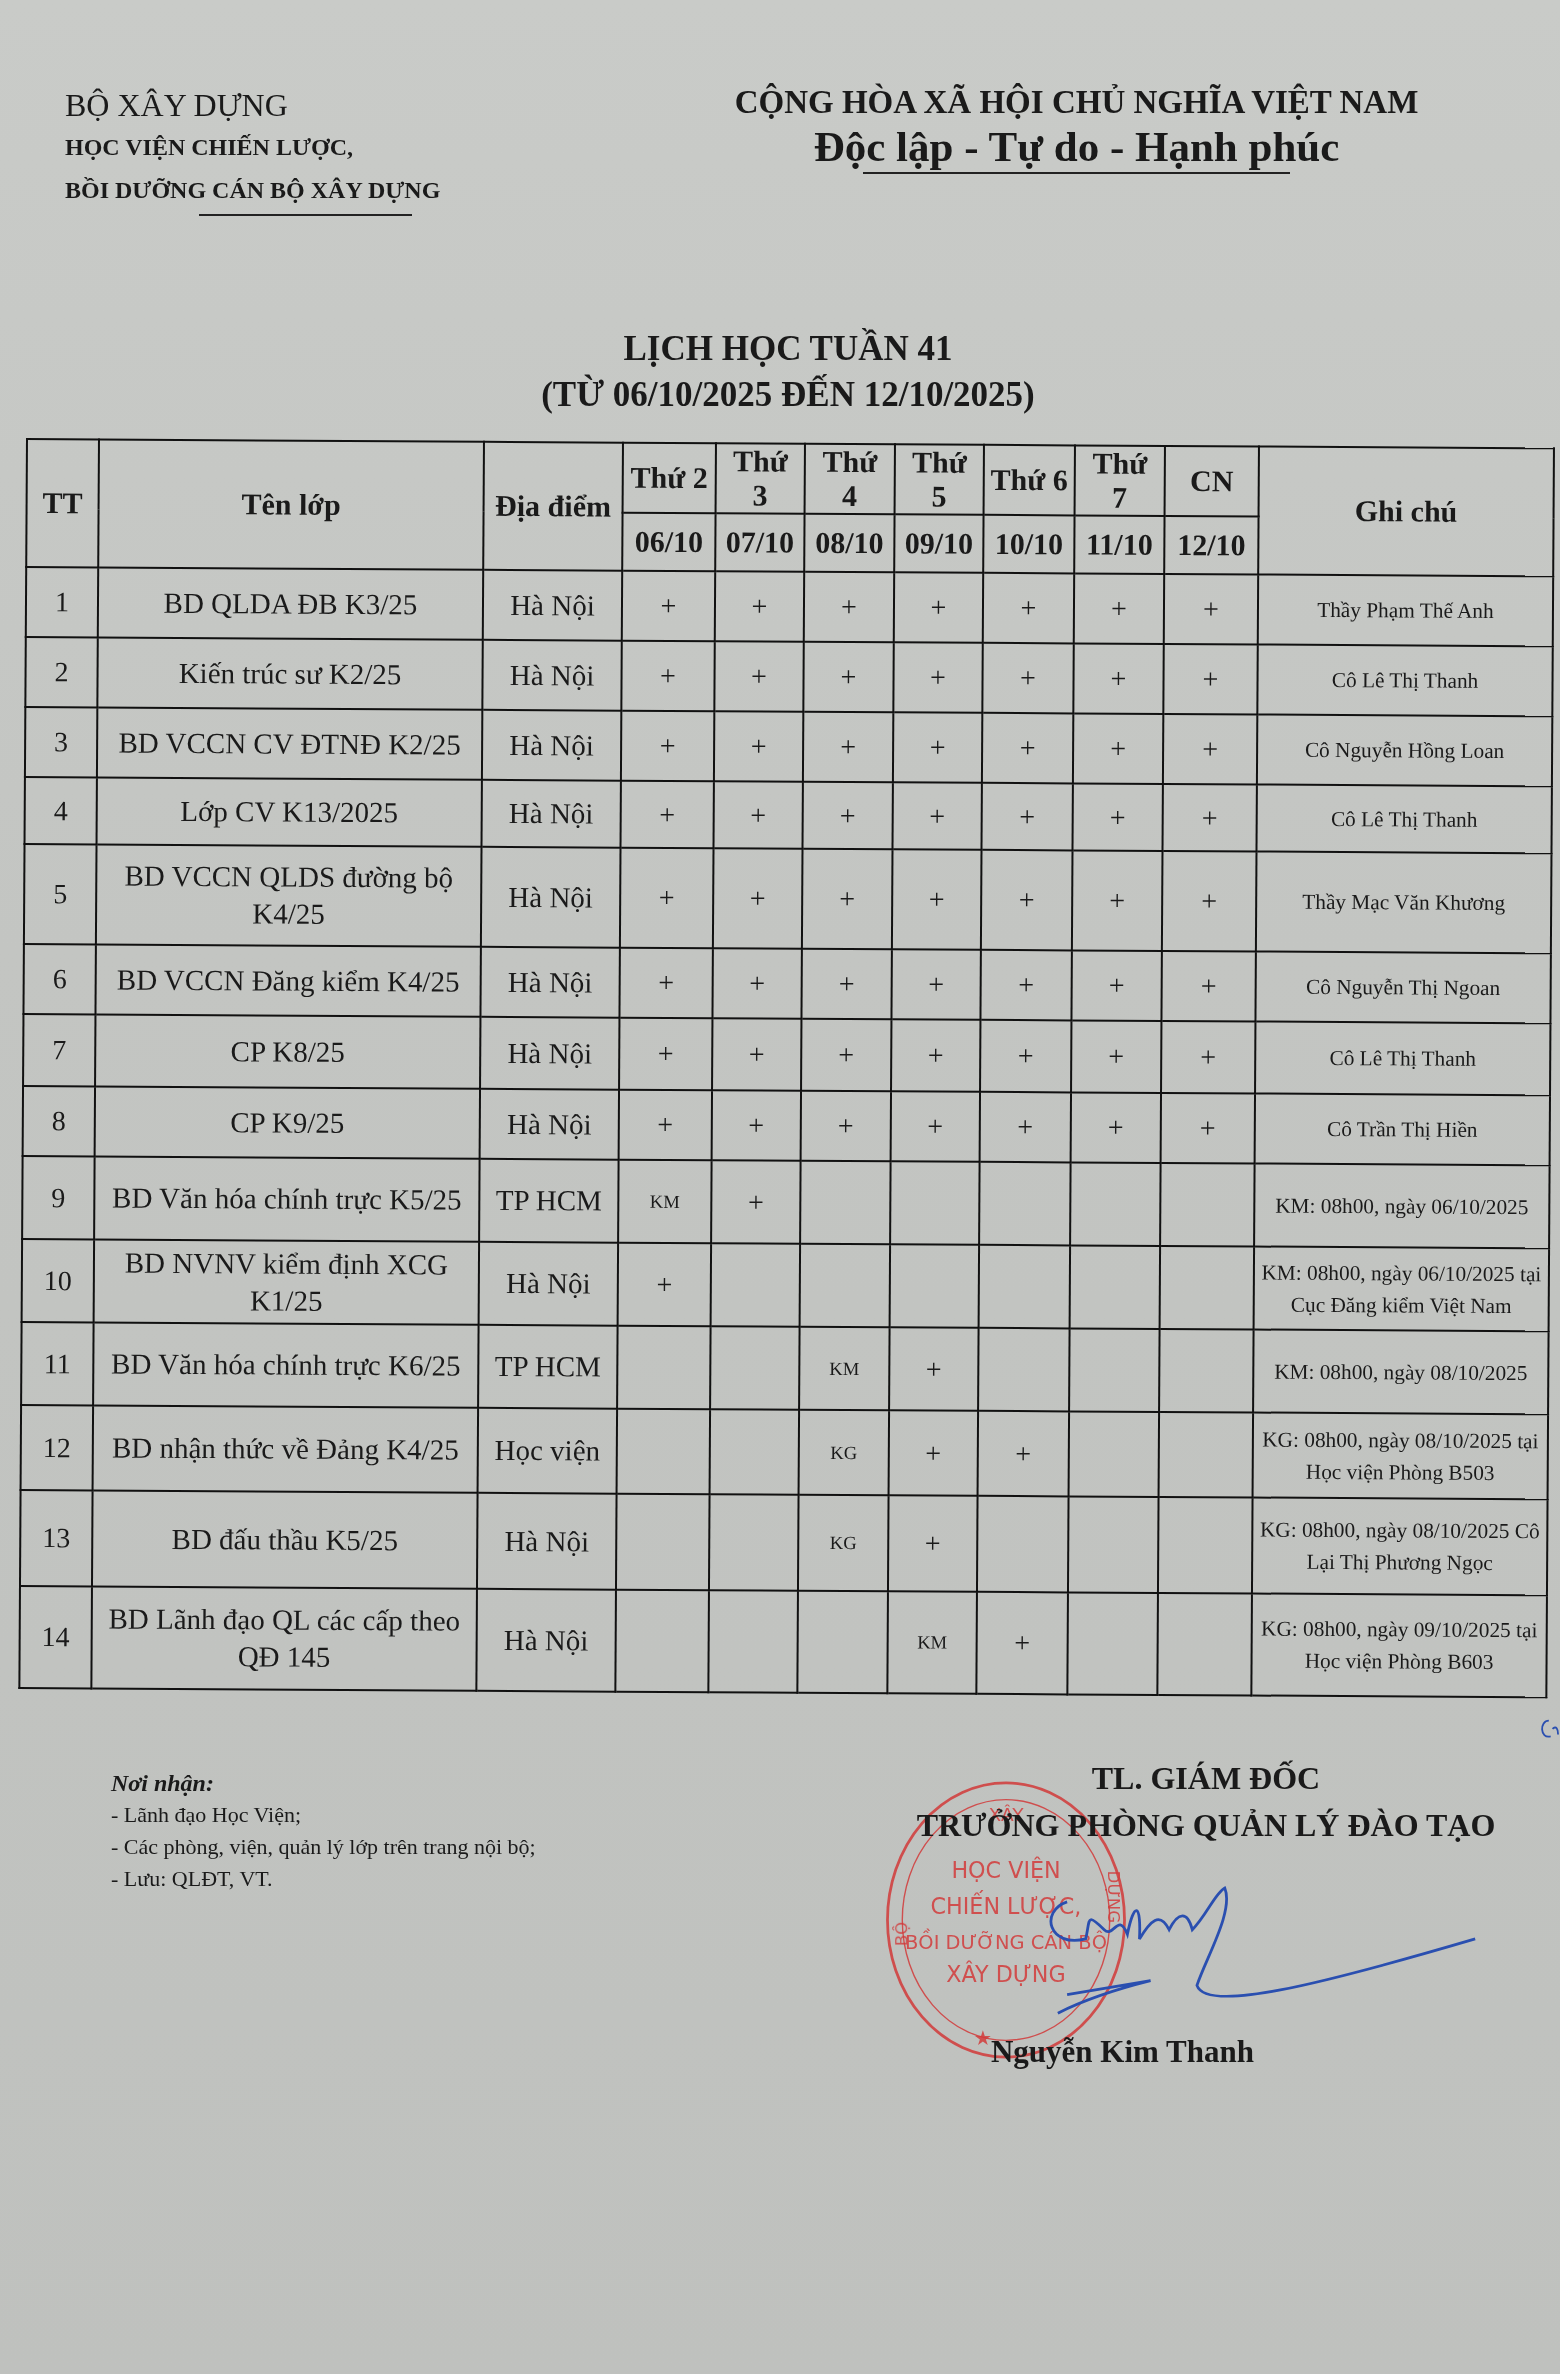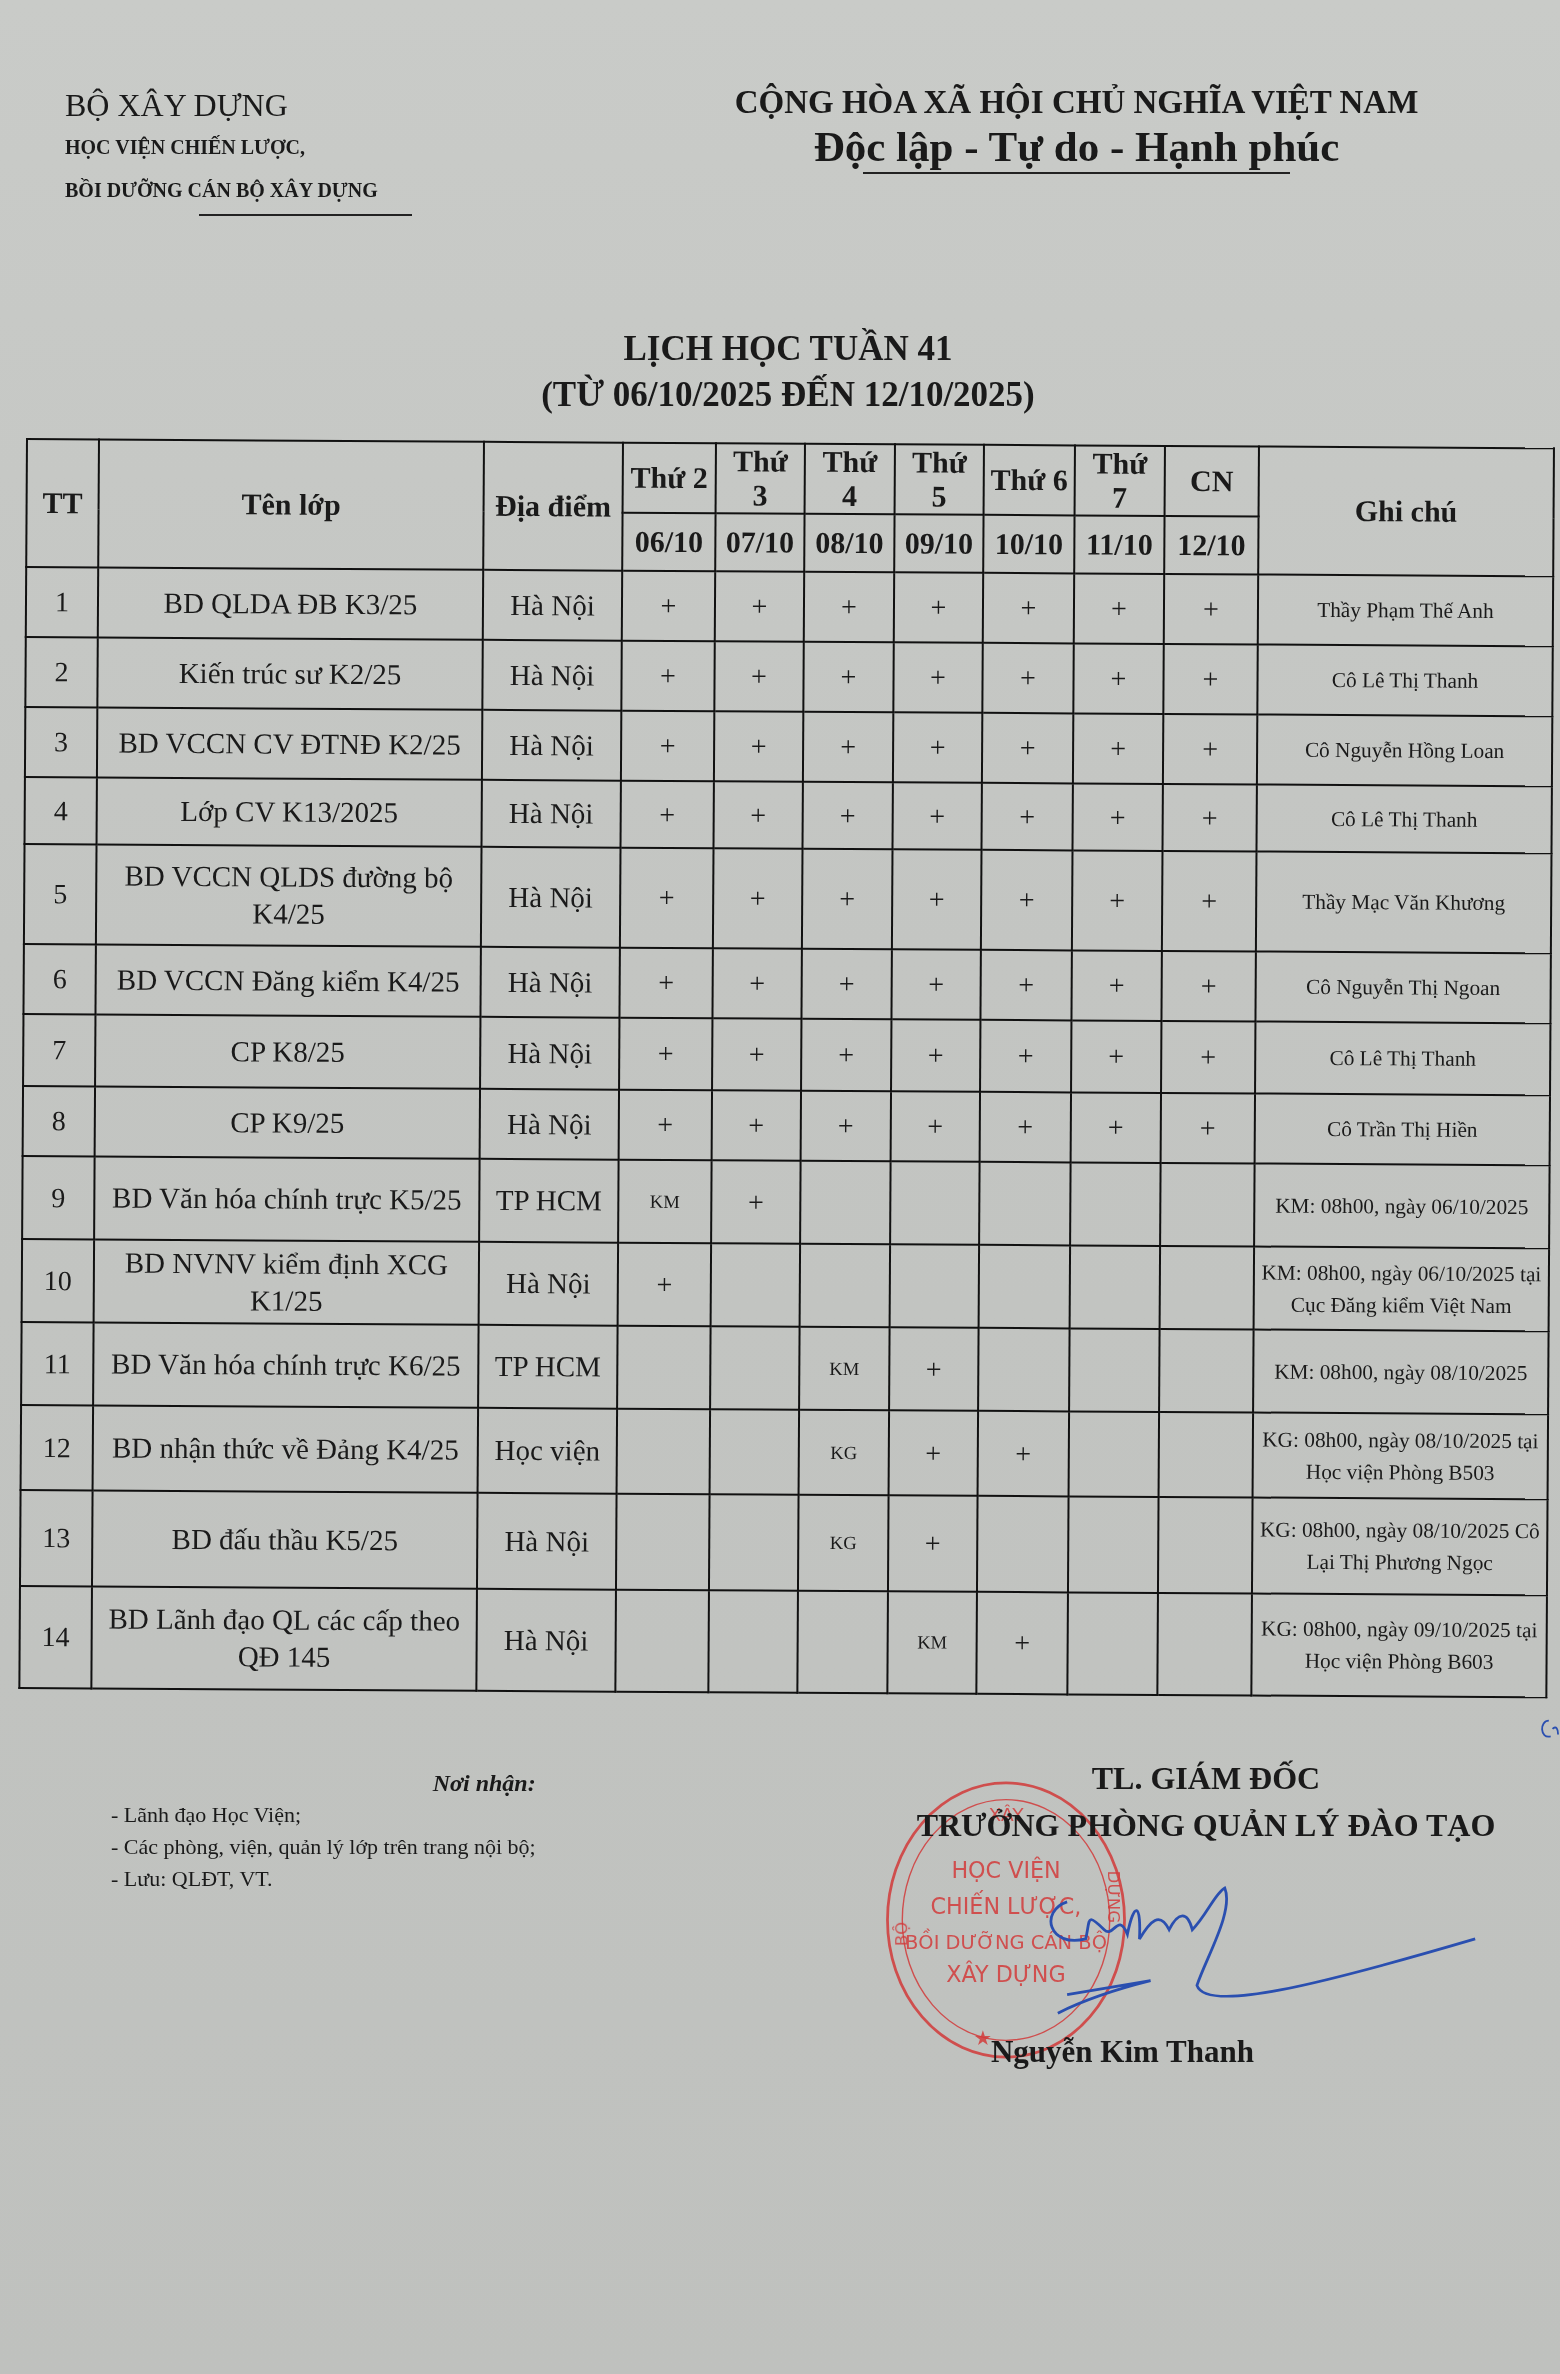--- a/index.html
+++ b/index.html
@@ -4,21 +4,21 @@
 <style>
   html, body { margin:0; padding:0; }
   body {
     width:1560px; height:2375px; overflow:hidden;
     background: linear-gradient(180deg,#c9cbc8 0%,#c3c5c2 40%,#bfc1be 100%);
     font-family: "Liberation Serif", "DejaVu Serif", serif;
     color:#1a1a1a; position:relative;
   }
   .hdr-left { position:absolute; left:65px; top:85px; width:519px; text-align:left; }
   .hdr-left .l1 { font-size:32px; line-height:41px; }
-  .hdr-left .l2, .hdr-left .l3 { font-size:20px; font-weight:bold; line-height:43px; }
+  .hdr-left .l2, .hdr-left .l3 { font-size:24px; font-weight:bold; line-height:43px; }
   .hdr-left .rule { width:213px; height:1.9px; background:#222; margin:1.9px auto 0 auto; position:relative; left:-18.6px; }
   .hdr-right { position:absolute; left:724px; top:80px; width:705px; text-align:center; }
   .hdr-right .l1 { font-size:33px; font-weight:bold; line-height:45px; }
   .hdr-right .l2 { font-size:43px; font-weight:bold; line-height:43px; }
   .hdr-right .rule { width:427px; height:1.9px; background:#222; margin:3.7px auto 0 auto; }
   .title { position:absolute; left:417px; top:288px; width:742px; text-align:center; font-weight:bold;margin-top:38px; }
   .title .t1 { font-size:35px; line-height:46px; }
   .title .t2 { font-size:35px; line-height:46px; }
 
   table.sched {
@@ -33,21 +33,21 @@
   th.day { height:58px; font-size:29px; padding:0; }
   th.date { height:56px; font-weight:normal; font-size:29px; padding:0; }
   td { font-size:28px; }
   td.name { text-align:left; font-size:29px; line-height:37px; }
   td.loc { font-size:29px; }
   td.mark { font-size:28px; }
   td.mark.small { font-size:18.6px; }
   td.note { font-size:21.3px; line-height:32px; }
 
   .recv { position:absolute; left:111px; top:1767px; font-size:22px; line-height:32px; }
-  .recv .h { font-style:italic; font-weight:bold; font-size:24px;text-align:right; }
+  .recv .h { font-style:italic; font-weight:bold; font-size:24px; }
   .sign { position:absolute; left:872px; top:1756px; width:668px; text-align:center; font-weight:bold; }
   .sign .s1 { font-size:32px; line-height:45px; }
   .sign .s2 { font-size:32px; line-height:48px; }
   .sign .name { position:absolute; left:0; top:278px; width:501px; text-align:center; font-size:31px; }
   .stamp { position:absolute; left:881px; top:1776px; width:250px; height:288px; }
   .sigline { position:absolute; left:928px; top:1874px; width:575px; height:167px; }
   .scrib { position:absolute; left:1521px; top:1716px; width:39px; height:37px; }
 </style>
 </head>
 <body>

